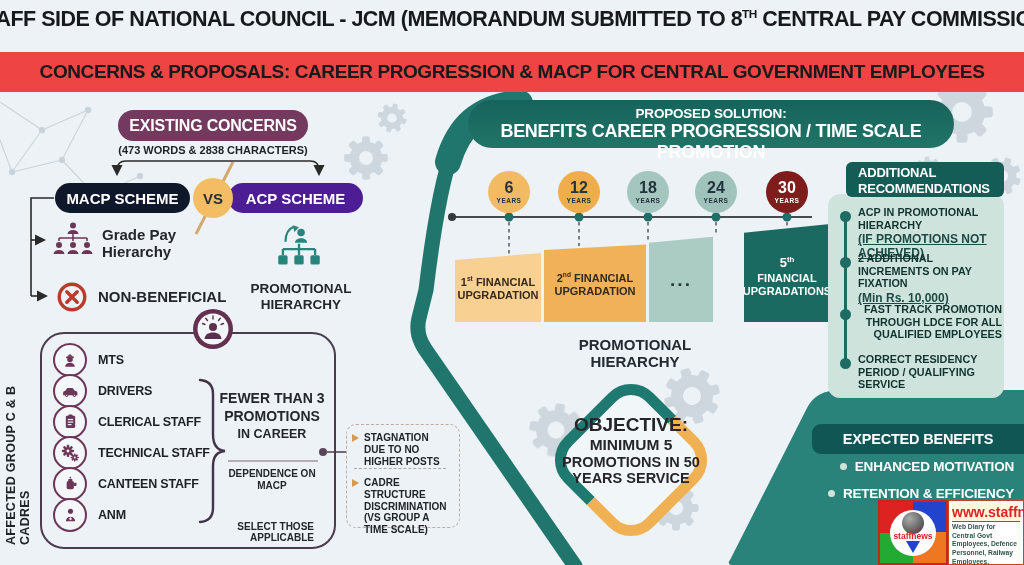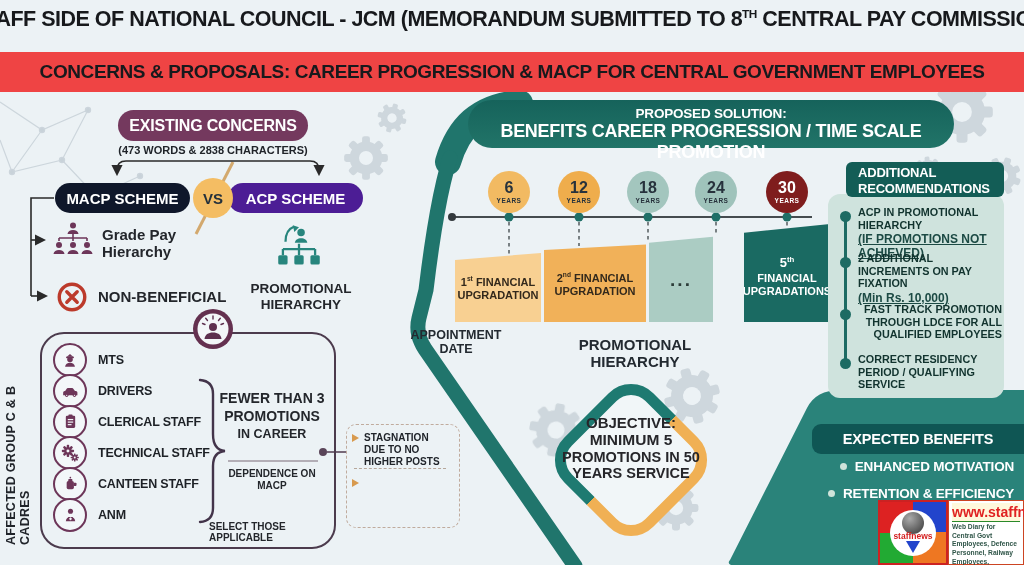--- a/index.html
+++ b/index.html
@@ -30,21 +30,21 @@
               writing-mode:vertical-rl;transform:rotate(180deg);font-size:12.5px;font-weight:800;color:#20242a;letter-spacing:0.3px;}
   .cadre-item{display:flex;align-items:center;gap:11px;height:31px;}
   .cadre-ic{width:30px;height:30px;border:2px solid #6d3659;border-radius:50%;background:#f3f7f9;
             display:flex;align-items:center;justify-content:center;flex:0 0 auto;}
   .cadre-label{font-size:12.5px;font-weight:800;letter-spacing:-0.2px;color:#1d2126;}
   .outcome{text-align:center;font-weight:800;color:#23262b;}
   .o1{left:216px;top:390px;width:112px;font-size:14px;}
   .o2{left:216px;top:408px;width:112px;font-size:14px;}
   .o3{left:216px;top:427px;width:112px;font-size:12.5px;}
   .dep{left:214px;top:468px;width:116px;font-size:10px;line-height:1.2;}
-  .footnote{left:209px;top:521px;width:130px;text-align:left;font-size:10px;font-weight:800;color:#23262b;}
+  .footnote{left:184px;top:521px;width:130px;text-align:right;font-size:10px;font-weight:800;color:#23262b;}
   
   .notes-box{left:346px;top:424px;width:112px;height:102px;border:1.6px dashed #c0ab9d;border-radius:10px;}
   .note{position:absolute;display:flex;gap:5px;align-items:flex-start;}
   .note-arrow{width:0;height:0;border-top:4.5px solid transparent;border-bottom:4.5px solid transparent;
               border-left:7px solid #d89a4e;margin-top:2px;flex:0 0 auto;}
   .note-text{font-size:10px;font-weight:800;color:#20242a;line-height:1.18;}
   .note1{left:352px;top:432px;width:100px;}
   .note2{left:352px;top:477px;width:102px;}
   .note-div{left:354px;top:468px;width:92px;border-top:1px dashed #b6a79b;height:0;}
   
@@ -73,21 +73,21 @@
   .up4{left:716px;top:224px;width:86px;height:98px;background:#1a6a62;clip-path:polygon(0 9%,100% 0,100% 100%,0 100%);
        font-size:11px;color:#fff;padding-top:8px;box-sizing:border-box;margin-left:28px;}
   .upbox .inner{line-height:1.25;}
   .upbox sup{font-size:60%;}
   .up4 .ordline{display:block;font-size:13px;}
   .lbl-appoint{left:410px;top:328px;width:92px;text-align:center;font-size:12.5px;font-weight:800;color:#232a31;line-height:1.15;}
   .lbl-hier{left:540px;top:336px;width:190px;text-align:center;font-size:15px;font-weight:800;color:#232a31;}
   
   .diamond-wrap{left:541px;top:370px;width:180px;height:180px;z-index:2;}
   .objective-text{left:556px;top:414px;width:150px;text-align:center;z-index:3;color:#26262a;font-weight:800;}
-  .obj-l1{font-size:15px;text-align:center;}
+  .obj-l1{font-size:19px;text-align:center;}
   .obj-l2{font-size:15.5px;}
   .obj-l3{font-size:14.5px;}
   .obj-l4{font-size:14.5px;}
   
   .rec-body{left:828px;top:194px;width:176px;height:204px;background:#cfe3dd;border-radius:12px;z-index:1;}
   .rec-header{left:846px;top:162px;width:158px;height:35px;background:#135d56;border-radius:6px;z-index:2;
               color:#fff;font-size:13px;font-weight:800;line-height:1.22;padding:3px 0 0 12px;box-sizing:border-box;letter-spacing:-0.2px;}
   .rec-rail{left:844px;top:214px;width:2.5px;height:150px;background:#1d6b63;z-index:2;}
   .rec-dot{width:11px;height:11px;border-radius:50%;background:#1d6b63;z-index:3;}
   .rec-item{z-index:3;width:144px;color:#11332e;}
@@ -370,20 +370,21 @@
   <div class="abs footnote">SELECT THOSE APPLICABLE</div>
 
   <div class="abs notes-box"></div>
   <div class="abs note note1">
     <span class="note-arrow"></span>
     <span class="note-text">STAGNATION DUE TO NO HIGHER POSTS</span>
   </div>
   <div class="abs note-div"></div>
   <div class="abs note note2">
     <span class="note-arrow"></span>
+    <span class="note-text">CADRE STRUCTURE DISCRIMINATION (VS GROUP A TIME SCALE)</span>
   </div>
 
   <div class="abs banner">
     <div class="banner-l1">PROPOSED SOLUTION:</div>
     <div class="banner-l2">BENEFITS CAREER PROGRESSION / TIME SCALE PROMOTION</div>
   </div>
 
   <div class="abs yc yc1">
     <span class="num">6</span>
     <span class="unit">YEARS</span>
@@ -411,21 +412,20 @@
   <div class="abs upbox up2">
     <div class="inner"><span>2</span><sup>nd</sup><span> FINANCIAL UPGRADATION</span></div>
   </div>
   <div class="abs upbox up3">
     <div class="inner">...</div>
   </div>
   <div class="abs upbox up4">
     <div class="inner"><span class="ordline"><span>5</span><sup>th</sup></span><span>FINANCIAL UPGRADATIONS</span></div>
   </div>
 
-  <div class="abs lbl-appoint">APPOINTMENT DATE</div>
   <div class="abs lbl-hier">PROMOTIONAL HIERARCHY</div>
 
   <div class="abs diamond-wrap">
     <svg width="180" height="180" viewBox="0 0 180 180">
       <rect x="32.5" y="32.5" width="115" height="115" rx="26" fill="#f1f6f8" stroke="url(#diamondGrad)" stroke-width="11" transform="rotate(45 90 90)"></rect>
     </svg>
   </div>
   <div class="abs objective-text">
     <div class="obj-l1">OBJECTIVE:</div>
     <div class="obj-l2">MINIMUM 5</div>

